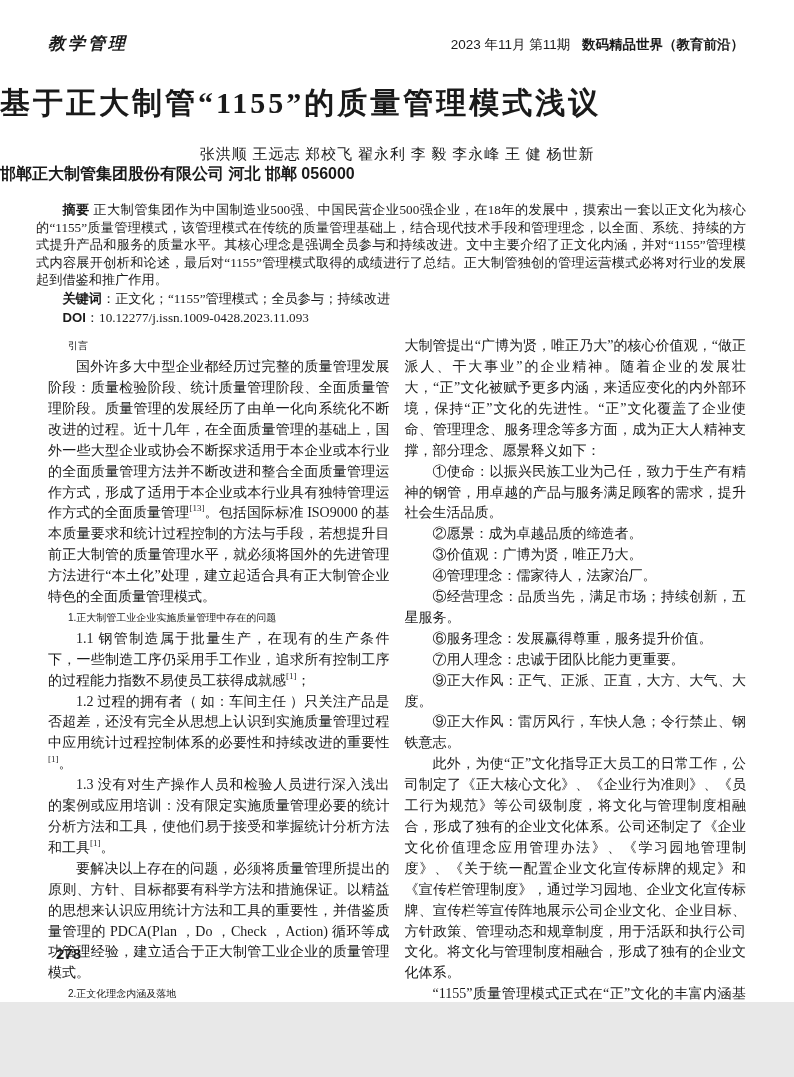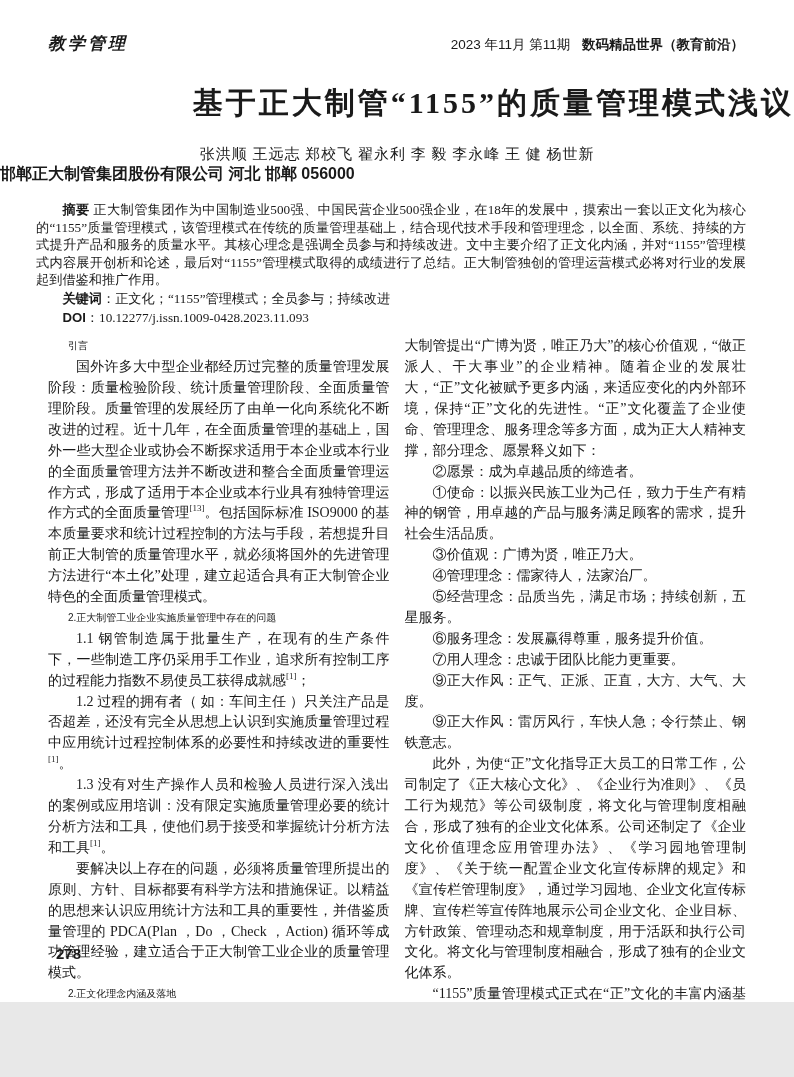--- a/index.html
+++ b/index.html
@@ -26,21 +26,21 @@
     font-weight: bold;
     font-size: 17px;
     letter-spacing: 3px;
   }
   .issue-line { font-size: 13.5px; font-family: "Liberation Sans", sans-serif; }
   .issue-info { font-weight: normal; }
   .journal-name { font-weight: bold; margin-left: 8px; }
   
   .article-title {
     margin-top: 28px;
-    text-align: right;
+    text-align: left;
     font-size: 30px;
     font-weight: bold;
     letter-spacing: 3px;
   }
   .authors {
     margin-top: 21px;
     text-align: center;
     font-size: 15px;
     letter-spacing: 1px;
   }
@@ -118,33 +118,33 @@
     <div class="meta-line">
       <span class="label-bold">DOI</span><span>：10.12277/j.issn.1009-0428.2023.11.093</span>
     </div>
   </div>
 
   <div class="body-columns">
 
     <div class="col">
       <p class="sec-heading">引言</p>
       <p><span>国外许多大中型企业都经历过完整的质量管理发展阶段：质量检验阶段、统计质量管理阶段、全面质量管理阶段。质量管理的发展经历了由单一化向系统化不断改进的过程。近十几年，在全面质量管理的基础上，国外一些大型企业或协会不断探求适用于本企业或本行业的全面质量管理方法并不断改进和整合全面质量管理运作方式，形成了适用于本企业或本行业具有独特管理运作方式的全面质量管理</span><sup>[13]</sup><span>。包括国际标准 ISO9000 的基本质量要求和统计过程控制的方法与手段，若想提升目前正大制管的质量管理水平，就必须将国外的先进管理方法进行“本土化”处理，建立起适合具有正大制管企业特色的全面质量管理模式。</span></p>
-      <p class="sec-heading">2.正大制管工业企业实施质量管理中存在的问题</p>
+      <p class="sec-heading">1.正大制管工业企业实施质量管理中存在的问题</p>
       <p><span>1.1 钢管制造属于批量生产，在现有的生产条件下，一些制造工序仍采用手工作业，追求所有控制工序的过程能力指数不易使员工获得成就感</span><sup>[1]</sup><span>；</span></p>
       <p><span>1.2 过程的拥有者（ 如：车间主任 ）只关注产品是否超差，还没有完全从思想上认识到实施质量管理过程中应用统计过程控制体系的必要性和持续改进的重要性</span><sup>[1]</sup><span>。</span></p>
       <p><span>1.3 没有对生产操作人员和检验人员进行深入浅出的案例或应用培训：没有限定实施质量管理必要的统计分析方法和工具，使他们易于接受和掌握统计分析方法和工具</span><sup>[1]</sup><span>。</span></p>
       <p>要解决以上存在的问题，必须将质量管理所提出的原则、方针、目标都要有科学方法和措施保证。以精益的思想来认识应用统计方法和工具的重要性，并借鉴质量管理的 PDCA(Plan ，Do ，Check ，Action) 循环等成功管理经验，建立适合于正大制管工业企业的质量管理模式。</p>
       <p class="sec-heading">2.正文化理念内涵及落地</p>
       <p>基于卓越绩效管理模式，以正大制管“正”文化为核心理念，总结提炼出“1155”质量管理模式。正</p>
     </div>
 
     <div class="col">
       <p class="no-indent">大制管提出“广博为贤，唯正乃大”的核心价值观，“做正派人、干大事业”的企业精神。随着企业的发展壮大，“正”文化被赋予更多内涵，来适应变化的内外部环境，保持“正”文化的先进性。“正”文化覆盖了企业使命、管理理念、服务理念等多方面，成为正大人精神支撑，部分理念、愿景释义如下：</p>
+      <p>①使命：以振兴民族工业为己任，致力于生产有精神的钢管，用卓越的产品与服务满足顾客的需求，提升社会生活品质。</p>
       <p>②愿景：成为卓越品质的缔造者。</p>
-      <p>①使命：以振兴民族工业为己任，致力于生产有精神的钢管，用卓越的产品与服务满足顾客的需求，提升社会生活品质。</p>
       <p>③价值观：广博为贤，唯正乃大。</p>
       <p>④管理理念：儒家待人，法家治厂。</p>
       <p>⑤经营理念：品质当先，满足市场；持续创新，五星服务。</p>
       <p>⑥服务理念：发展赢得尊重，服务提升价值。</p>
       <p>⑦用人理念：忠诚于团队比能力更重要。</p>
       <p>⑨正大作风：正气、正派、正直，大方、大气、大度。</p>
       <p>⑨正大作风：雷厉风行，车快人急；令行禁止、钢铁意志。</p>
       <p>此外，为使“正”文化指导正大员工的日常工作，公司制定了《正大核心文化》、《企业行为准则》、《员工行为规范》等公司级制度，将文化与管理制度相融合，形成了独有的企业文化体系。公司还制定了《企业文化价值理念应用管理办法》、《学习园地管理制度》、《关于统一配置企业文化宣传标牌的规定》和《宣传栏管理制度》，通过学习园地、企业文化宣传标牌、宣传栏等宣传阵地展示公司企业文化、企业目标、方针政策、管理动态和规章制度，用于活跃和执行公司文化。将文化与管理制度相融合，形成了独有的企业文化体系。</p>
       <p>“1155”质量管理模式正式在“正”文化的丰富内涵基础上建立起来的，他以卓越绩效管理模式为基础，融入了企业独具特色的“正”文化，使“1155”质量管理模式的管理目标更加明确，企业员工更加认可，与企业文化相辅相成。</p>
     </div>

